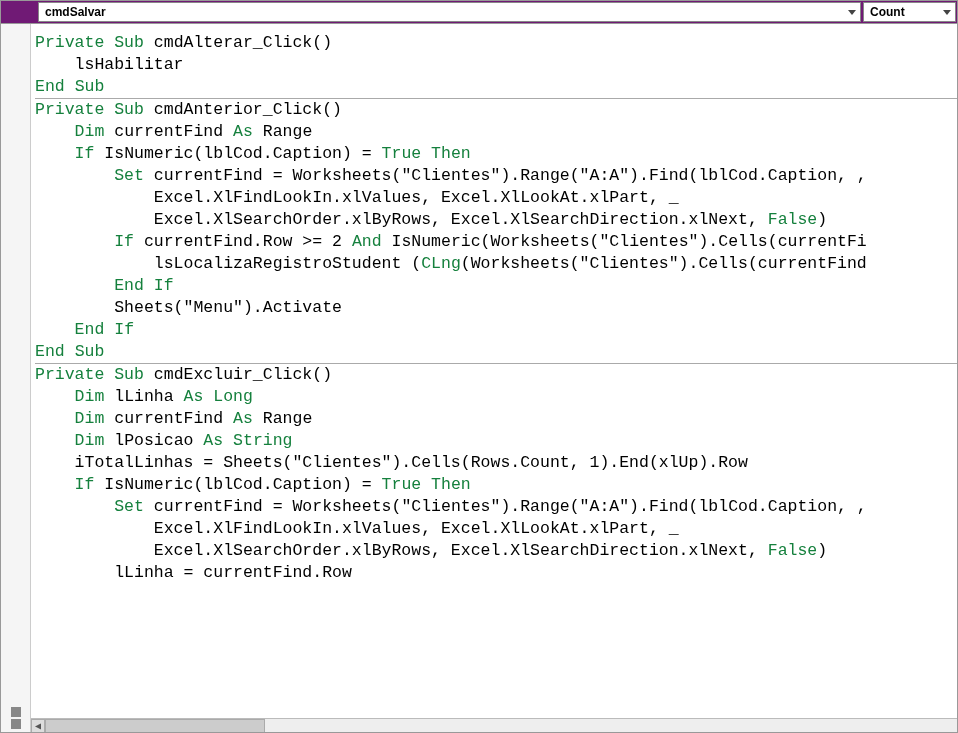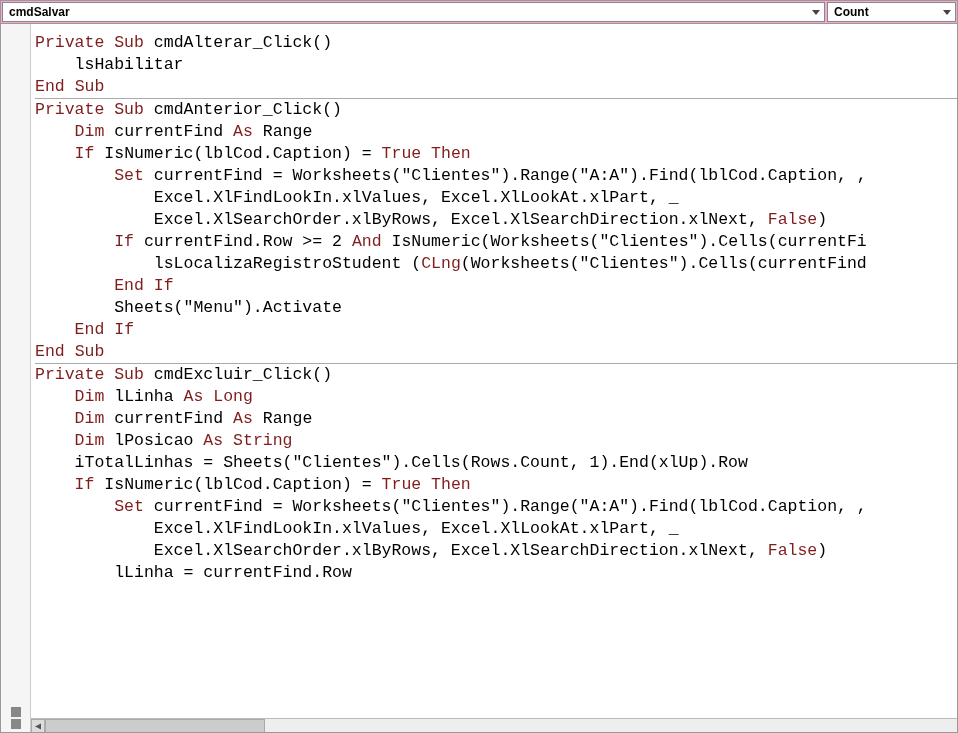--- a/index.html
+++ b/index.html
@@ -7,23 +7,24 @@
     font-family: "Courier New", monospace;
     background: #f0f0f0;
     width: 958px;
     height: 733px;
     overflow: hidden;
     display: flex;
     flex-direction: column;
   }
   .dropdown-bar {
     display: flex;
-    background: #f9a8d4;
+    background: #701a75;
     border: 1px solid #999;
     height: 24px;
+    padding-left: 36px;
   }
   .dropdown {
     background: #fff;
     border: 1px solid #888;
     height: 20px;
     margin: 1px;
     display: flex;
     align-items: center;
     justify-content: space-between;
     padding: 0 4px 0 6px;
@@ -88,21 +89,21 @@
   }
   .scroll-btn {
     width: 14px; height: 14px;
     display:flex; align-items:center; justify-content:center;
     font-size: 10px; color:#555;
     background:#ddd;
     border:1px solid #aaa;
   }
   .scroll-track { flex:1; background:#eee; height:14px; position:relative; }
   .scroll-thumb { position:absolute; left:0; top:0; width:220px; height:14px; background:#ccc; border:1px solid #aaa; }
-  .kw { color: #7f1d1d; }
+  .kw { color: #15803d; }
   .proc-sep {
     border-top: 1px solid #aaa;
     margin: 0;
     height: 0;
   }
 </style>
 </head>
 <body>
 
 <div class="dropdown-bar">

